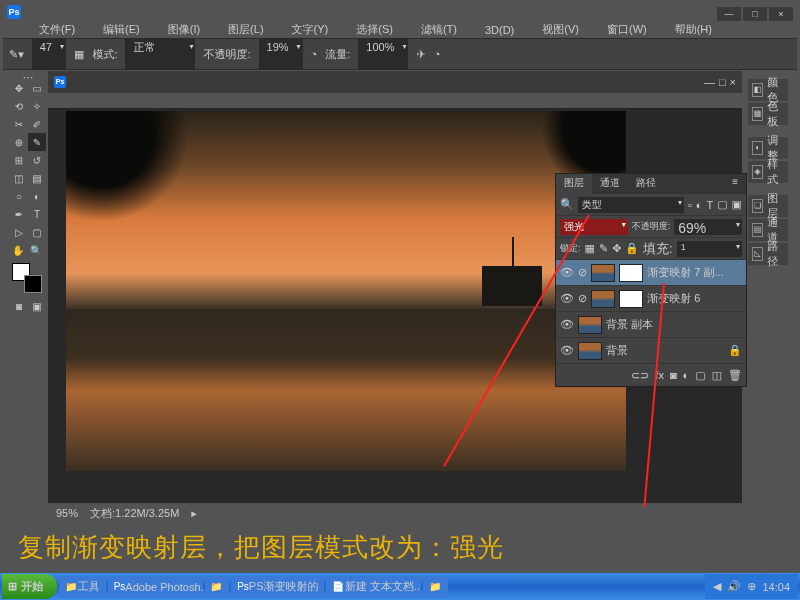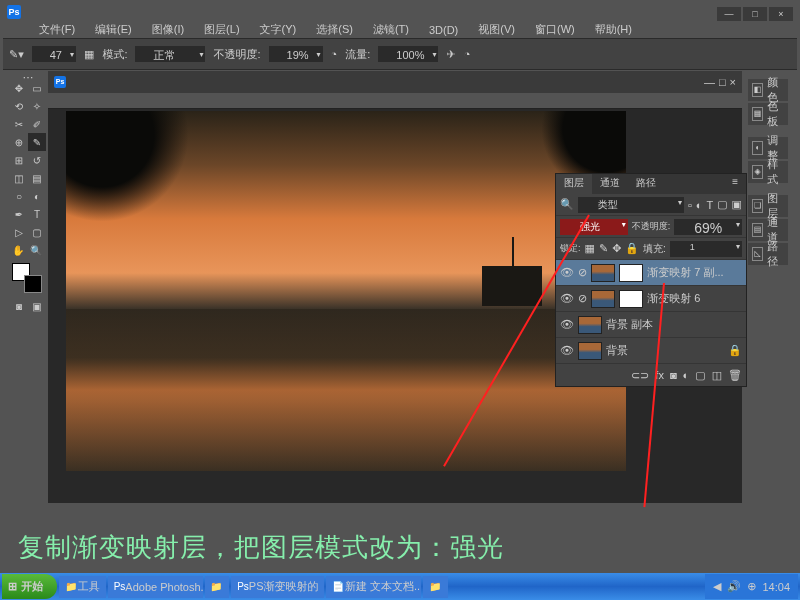--- a/index.html
+++ b/index.html
@@ -1,28 +1,28 @@
 <!DOCTYPE html>
 <html><head>
 <meta charset="utf-8">
 <style>
 *{margin:0;padding:0;box-sizing:border-box;font-family:"Microsoft YaHei",sans-serif;font-size:11px;color:#ccc}
 body{background:#000;width:800px;height:600px;overflow:hidden;position:relative}
 .border{width:800px;height:600px;background:#535353;padding:3px;position:relative}
 .app{width:794px;height:567px;background:#535353;position:relative}
 .titlebar{height:18px;background:#535353;display:flex;align-items:center;padding:0 4px}
 .ps-icon{width:14px;height:14px;background:#1473e6;border-radius:2px;text-align:center;font-size:9px;font-weight:bold;color:#fff;line-height:14px}
-.menubar{height:17px;display:flex;gap:8px;padding-left:30px;align-items:center}
+.menubar{height:17px;display:flex;gap:16px;padding-left:30px;align-items:center}
 .menubar span{padding:0 6px;cursor:default}
 .winbtns{position:absolute;right:4px;top:4px;display:flex;gap:2px}
 .winbtns div{width:24px;height:14px;background:#3a3a3a;text-align:center;font-size:9px;line-height:14px}
 .watermark{position:absolute;right:10px;top:3px;color:#999;font-size:11px;font-style:italic}
 .watermark b{color:#ccc;font-style:normal;letter-spacing:1px}
 .optbar{height:32px;background:#424242;border-top:1px solid #2a2a2a;border-bottom:1px solid #2a2a2a;display:flex;align-items:center;padding:0 6px;gap:8px}
-.optbar .sel{background:#2a2a2a;padding:2px 14px 2px 18px;position:relative;height:16px;line-height:14px}
+.optbar .sel{background:#2a2a2a;padding:2px 14px 2px 8px;position:relative;height:32px;line-height:14px}
 .optbar .sel::after{content:"▾";position:absolute;right:2px;font-size:8px}
 .toolbox{position:absolute;left:7px;top:68px;width:36px;background:#535353}
 .toolbox .row{display:flex}
 .tool{width:18px;height:18px;display:flex;align-items:center;justify-content:center;font-size:10px;cursor:pointer}
 .tool.active{background:#2a2a2a}
 .swatch{margin:4px 2px;position:relative;width:30px;height:30px}
 .fg{width:18px;height:18px;background:#fff;position:absolute;border:1px solid #000}
 .bg{width:18px;height:18px;background:#000;position:absolute;right:0;bottom:0;border:1px solid #888}
 .doc-area{position:absolute;left:45px;top:68px;right:55px;bottom:30px}
 .doctab{height:22px;background:#3a3a3a;display:flex;align-items:center;padding:0 6px;gap:8px}
@@ -37,30 +37,30 @@
 .canvas .refl{position:absolute;bottom:0;width:100%;height:45%;background:linear-gradient(180deg,#2a231a 0%,#4a3826 30%,#d87a3c 50%,#3a2f22 100%);opacity:0.7}
 .status{height:20px;background:#535353;display:flex;align-items:center;padding:0 8px;gap:12px;font-size:10px}
 .rpanel{position:absolute;right:5px;top:68px;width:44px;display:flex;flex-direction:column;gap:2px}
 .ricon{width:40px;height:22px;background:#424242;display:flex;align-items:center;padding:0 4px;gap:4px;font-size:9px}
 .ricon i{width:14px;height:14px;border:1px solid #888;font-style:normal;text-align:center;line-height:12px;font-size:8px}
 .layers-panel{position:absolute;right:50px;top:170px;width:192px;background:#424242;border:1px solid #222}
 .lp-tabs{height:20px;display:flex;background:#353535}
 .lp-tabs span{padding:2px 8px;font-size:10px}
 .lp-tabs span.act{background:#424242}
 .lp-row{height:22px;display:flex;align-items:center;padding:0 4px;gap:4px;border-bottom:1px solid #353535}
-.lp-row .sel{background:#2a2a2a;padding:1px 12px 1px 20px;font-size:10px;position:relative;height:16px;flex:1}
+.lp-row .sel{background:#2a2a2a;padding:1px 12px 1px 4px;font-size:10px;position:relative;height:16px;flex:1}
 .lp-row .sel::after{content:"▾";position:absolute;right:2px;font-size:8px}
 .lp-blend{background:#8b1a1a!important;color:#fff}
 .layer{height:26px;display:flex;align-items:center;padding:0 4px;gap:4px;border-bottom:1px solid #353535}
 .layer.sel{background:#5a7a9a}
 .eye{width:14px;height:14px;text-align:center}
 .thumb{width:24px;height:18px;background:linear-gradient(180deg,#a86838 40%,#3a5878 60%);border:1px solid #222}
 .mask{width:24px;height:18px;background:#fff;border:1px solid #222}
 .lp-foot{height:22px;display:flex;align-items:center;justify-content:flex-end;gap:6px;padding:0 4px;font-size:10px}
-.annotation{position:absolute;bottom:35px;left:18px;font-size:26px;color:#86efac;font-weight:normal;letter-spacing:1px}
+.annotation{position:absolute;bottom:35px;left:18px;font-size:26px;color:#eab308;font-weight:normal;letter-spacing:1px}
 .arrow1{position:absolute;width:2px;background:#ff2020;transform-origin:top}
 .arrow1.a{left:585px;top:212px;height:290px;transform:rotate(30deg)}
 .arrow1.b{left:660px;top:280px;height:225px;transform:rotate(5deg)}
 .taskbar{position:absolute;bottom:0;left:0;right:0;height:27px;background:linear-gradient(180deg,#3a8de8 0%,#2065c8 50%,#3a8de8 100%);display:flex;align-items:center;padding:0 2px}
 .start{background:linear-gradient(180deg,#5aba3a,#2a8a1a);height:25px;padding:0 14px 0 6px;border-radius:0 12px 12px 0;display:flex;align-items:center;gap:4px;font-weight:bold;color:#fff}
 .tb-item{background:#3a7ad8;height:22px;padding:0 6px;margin-left:2px;display:flex;align-items:center;font-size:10px;color:#fff;max-width:95px;overflow:hidden;white-space:nowrap}
 .tray{margin-left:auto;background:#2a75d8;height:25px;padding:0 8px;display:flex;align-items:center;color:#fff;gap:6px}
 .pct{display:flex;align-items:center;gap:2px}
 </style>
 </head>
@@ -178,20 +178,25 @@
   <div class="canvas-wrap">
     <div class="ruler-h"></div>
     <div class="canvas">
       <div class="trees"></div>
       <div class="trees2"></div>
       <div class="bldg"></div>
       <div class="crane"></div>
       <div class="refl"></div>
     </div>
   </div>
+  <div class="status">
+    <span>95%</span>
+    <span>文档:1.22M/3.25M</span>
+    <span>▸</span>
+  </div>
 </div>
 
 <div class="rpanel">
   <div style="height:6px"></div>
   <div class="ricon">
           <i>◧</i>
           <span>颜色</span>
         </div>
   <div class="ricon">
           <i>▦</i>
@@ -241,21 +246,21 @@
     <span class="sel lp-blend" style="width:68px">强光</span>
     <span style="font-size:9px">不透明度:</span>
     <span class="sel" style="width:40px;font-size:14px">69%</span>
   </div>
   <div class="lp-row">
     <span style="font-size:9px">锁定:</span>
     <span>▦</span>
     <span>✎</span>
     <span>✥</span>
     <span>🔒</span>
-    <span style="margin-left:auto;font-size:10px">填充:</span>
+    <span style="margin-left:auto;font-size:13px">填充:</span>
     <span class="sel" style="width:30px;font-size:9px">1</span>
   </div>
   <div class="layer sel">
     <span class="eye">👁</span>
     <span>⊘</span>
     <div class="thumb"></div>
     <div class="mask"></div>
     <span>渐变映射 7 副...</span>
   </div>
   <div class="layer">

